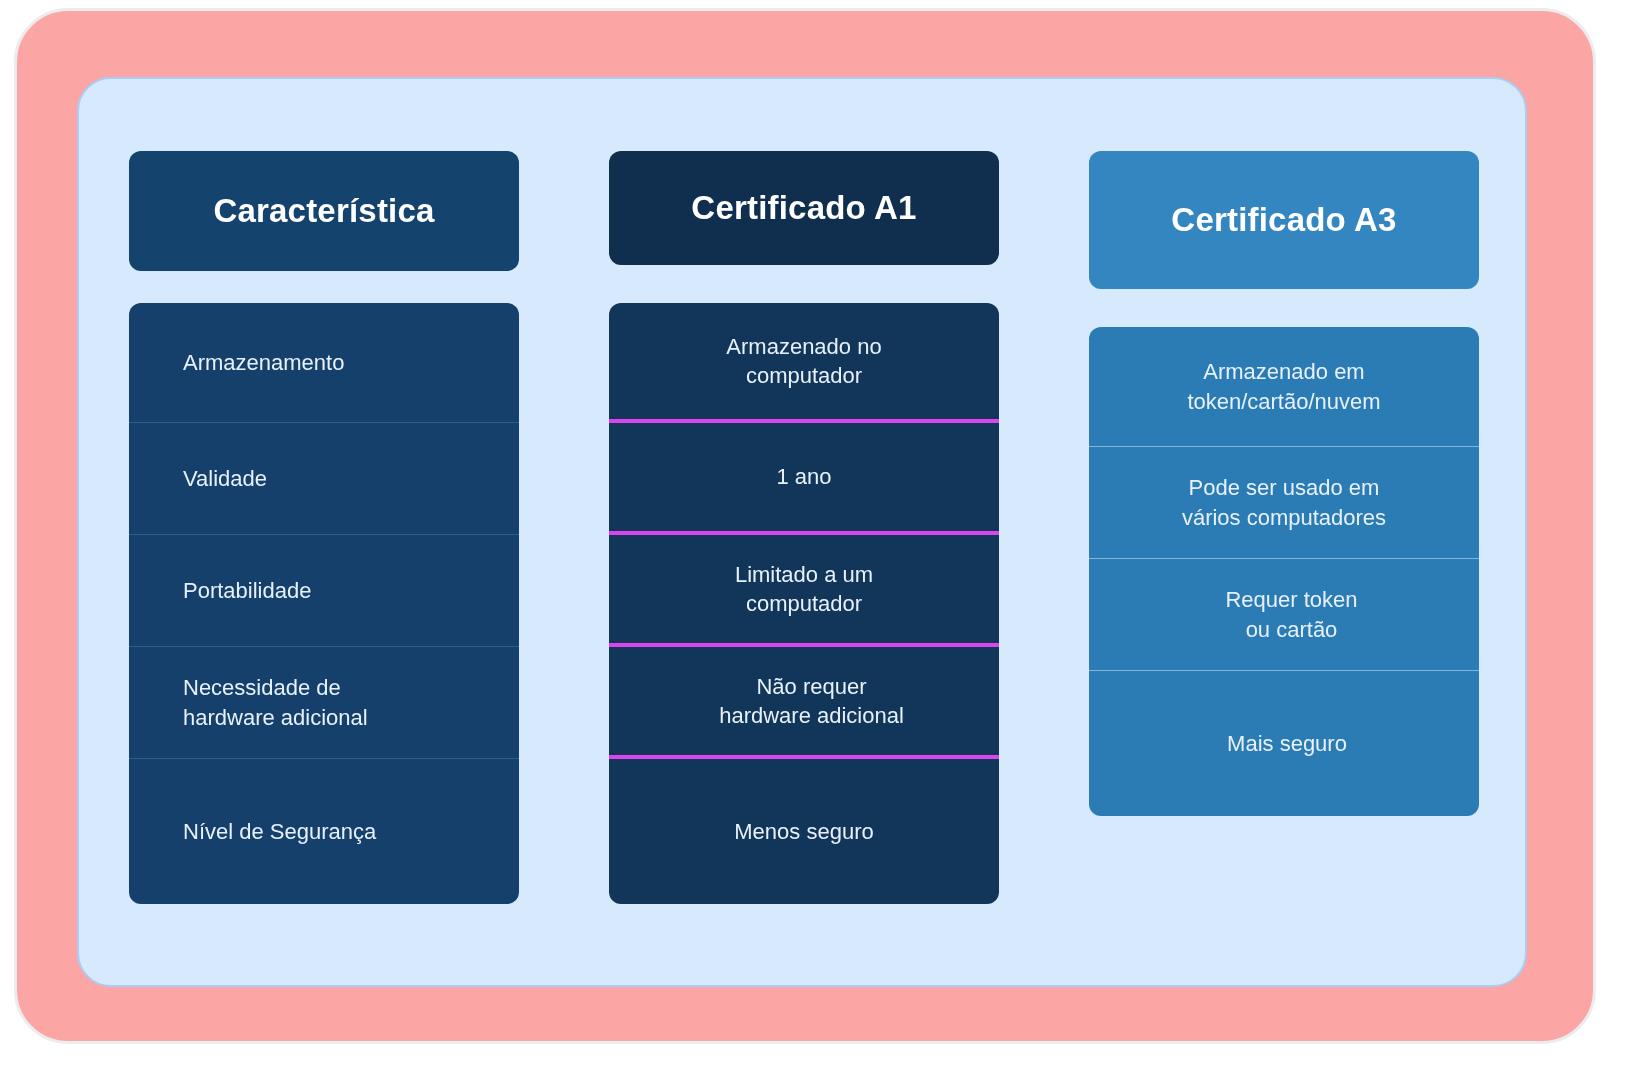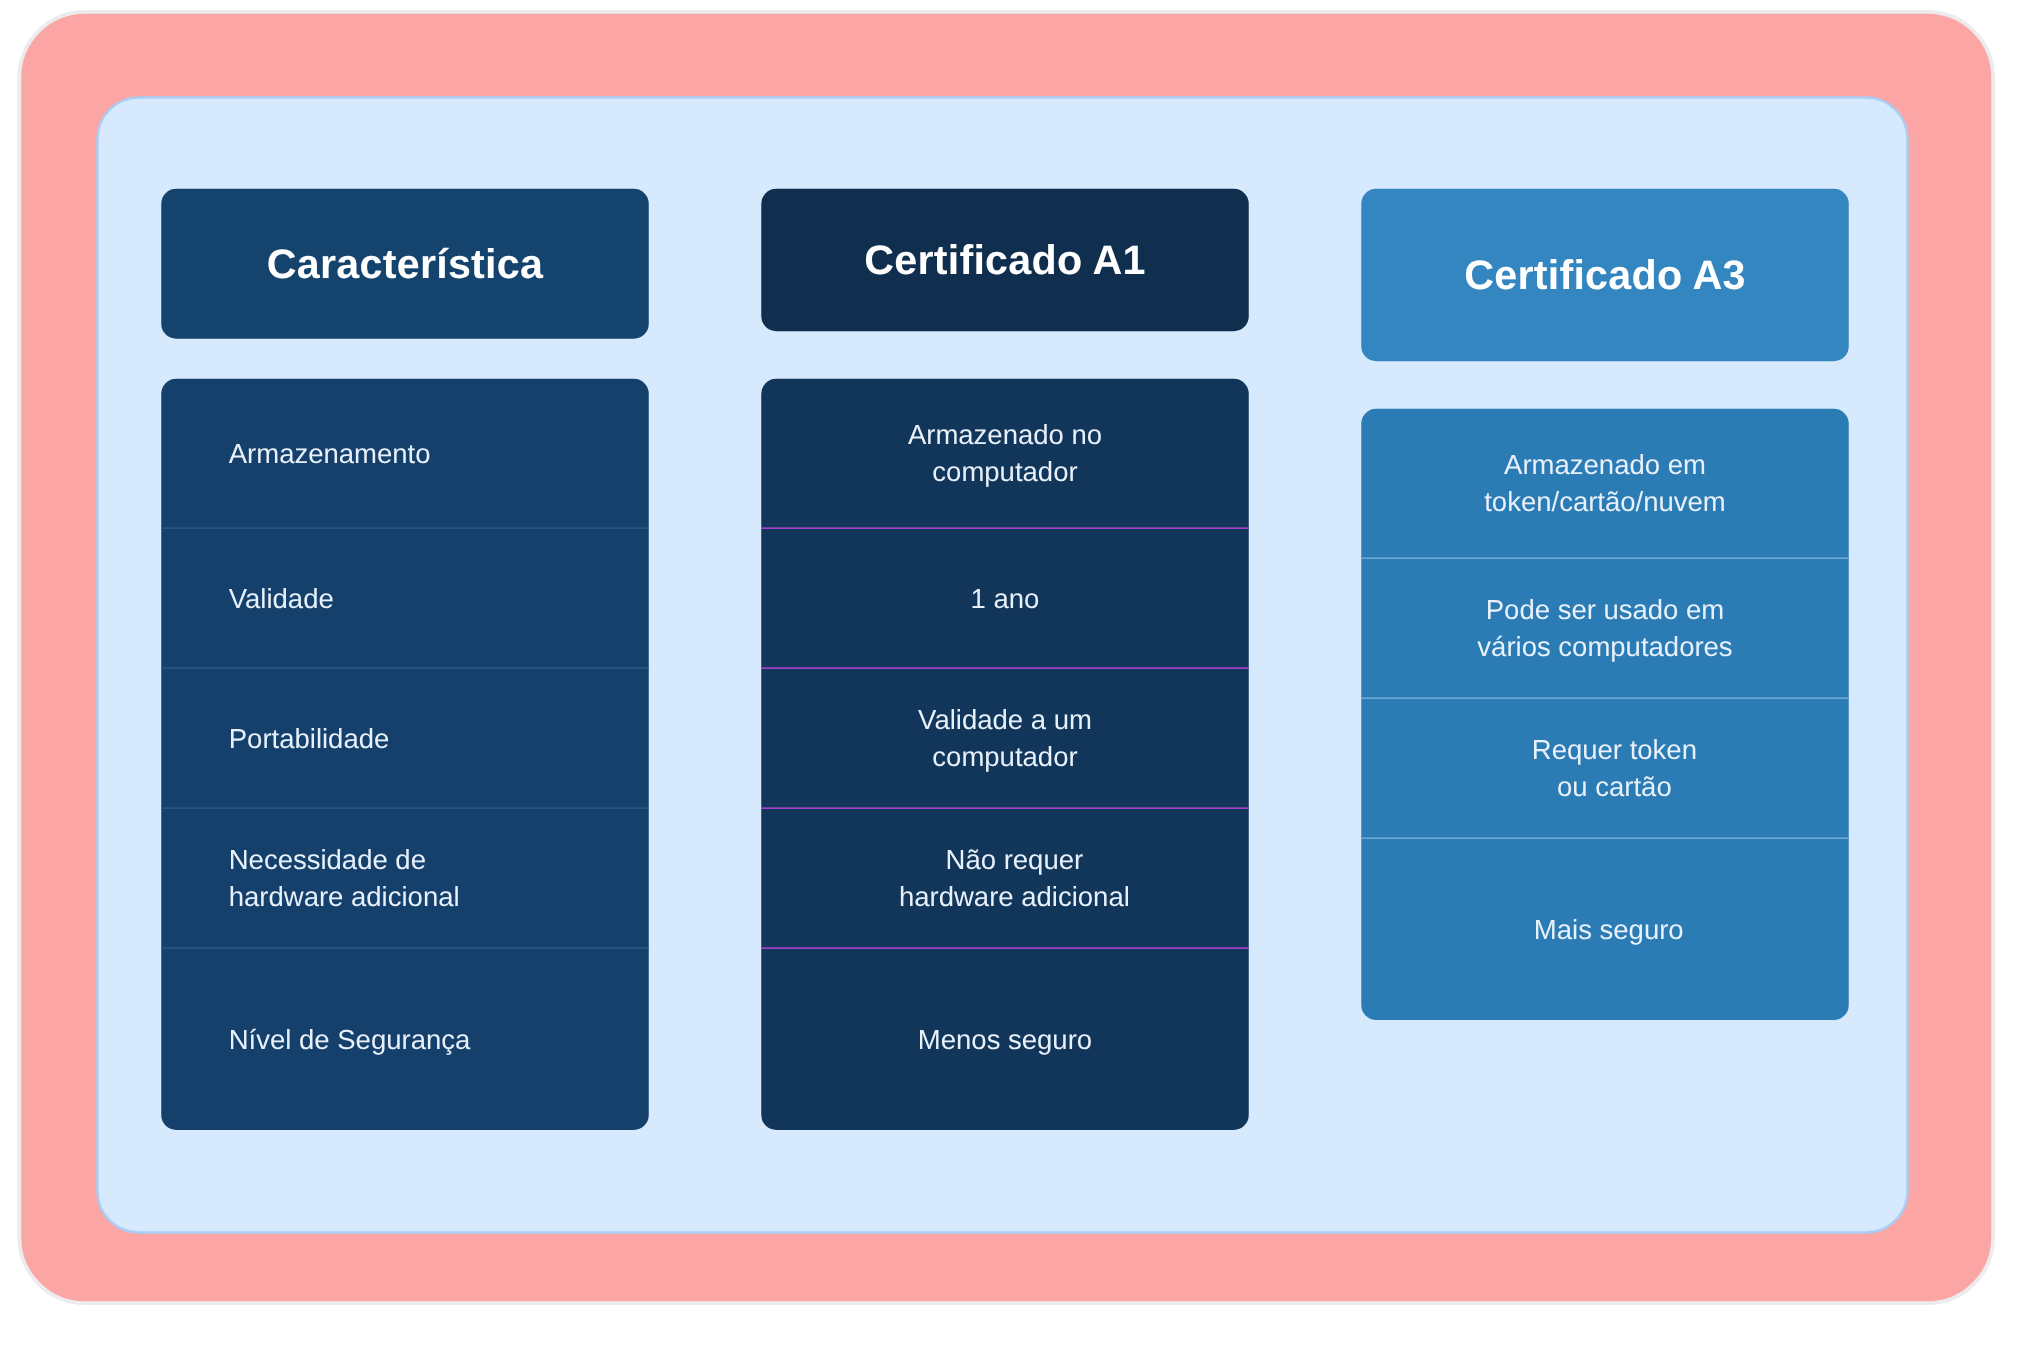--- a/index.html
+++ b/index.html
@@ -115,21 +115,21 @@
   }
 
   
   .col-feature .col-header { background: #14436e; }
   .col-feature .cells      { background: #15406b; }
   .col-feature .cell       { border-bottom: 1px solid #2e5e8c; }
   .col-feature .cell:last-child { border-bottom: none; }
 
   .col-a1 .col-header { background: #102f4e; }
   .col-a1 .cells      { background: #12365a; }
-  .col-a1 .cell       { border-bottom: 1px solid #d946ef; }
+  .col-a1 .cell       { border-bottom: 4px solid #d946ef; }
   .col-a1 .cell:last-child { border-bottom: none; }
 
   .col-a3 .col-header { background: #3486c0; }
   .col-a3 .cells      { background: #2b7cb4; }
   .col-a3 .cell       { border-bottom: 1px solid #7fb6dc; }
   .col-a3 .cell:last-child { border-bottom: none; padding-left: 28px; }
 
   
   .row-h-0 { height: 120px; }
   .row-h-1 { height: 112px; }
@@ -179,21 +179,21 @@
               <div>
                 <span>Armazenado no</span>
                 <span>computador</span>
               </div>
             </div>
             <div class="cell row-h-1">
               <span>1 ano</span>
             </div>
             <div class="cell row-h-2">
               <div>
-                <span>Validade a um</span>
+                <span>Limitado a um</span>
                 <span>computador</span>
               </div>
             </div>
             <div class="cell row-h-3">
               <div>
                 <span>Não requer</span>
                 <span>hardware adicional</span>
               </div>
             </div>
             <div class="cell row-h-4">

